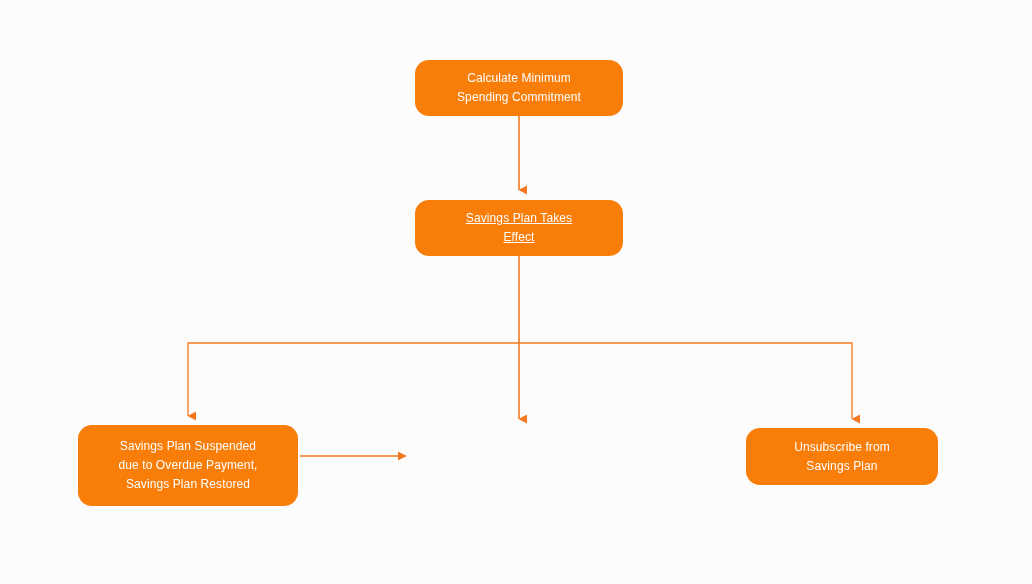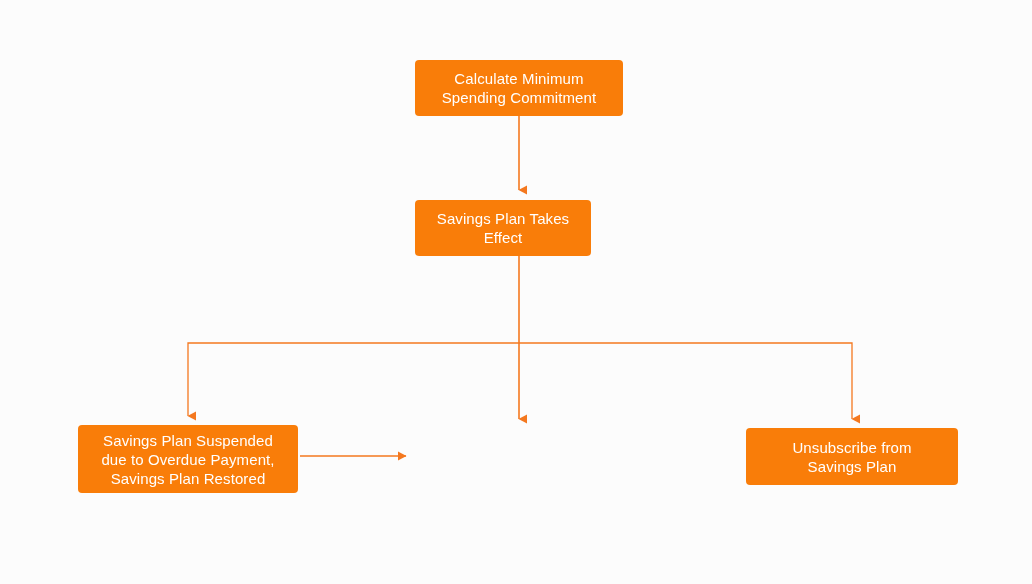--- a/index.html
+++ b/index.html
@@ -25,41 +25,41 @@
   }
   .node {
     position: absolute;
     box-sizing: border-box;
     display: flex;
     align-items: center;
     justify-content: center;
     text-align: center;
     background: #f97d09;
     color: #ffffff;
-    border-radius: 4px;
-    font-size: 15px;
+    border-radius: 14px;
+    font-size: 12px;
     line-height: 19px;
     letter-spacing: 0.1px;
     padding: 4px 10px;
     white-space: pre-line;
   }
   #node-calculate-minimum-spending-commitment {
     left: 415px; top: 60px; width: 208px; height: 56px;
   }
   #node-savings-plan-takes-effect {
-    left: 415px; top: 200px; width: 176px; height: 56px;
+    left: 415px; top: 200px; width: 208px; height: 56px; text-decoration: underline;
   }
   #node-savings-plan-suspended {
-    left: 78px; top: 425px; width: 220px; height: 68px;
+    left: 78px; top: 425px; width: 220px; height: 81px;
   }
   #node-savings-plan-expires {
     left: 415px; top: 428px; width: 208px; height: 56px;
   }
   #node-unsubscribe-from-savings-plan {
-    left: 746px; top: 428px; width: 212px; height: 57px;
+    left: 746px; top: 428px; width: 192px; height: 57px;
   }
 </style>
 </head>
 <body>
 
 <div id="canvas">
 
   <svg id="edges" viewBox="0 0 1032 584" xmlns="http://www.w3.org/2000/svg">
     <defs>
       <marker id="arrow-down" markerWidth="10" markerHeight="10" refX="5" refY="8.5" orient="auto" markerUnits="userSpaceOnUse">

